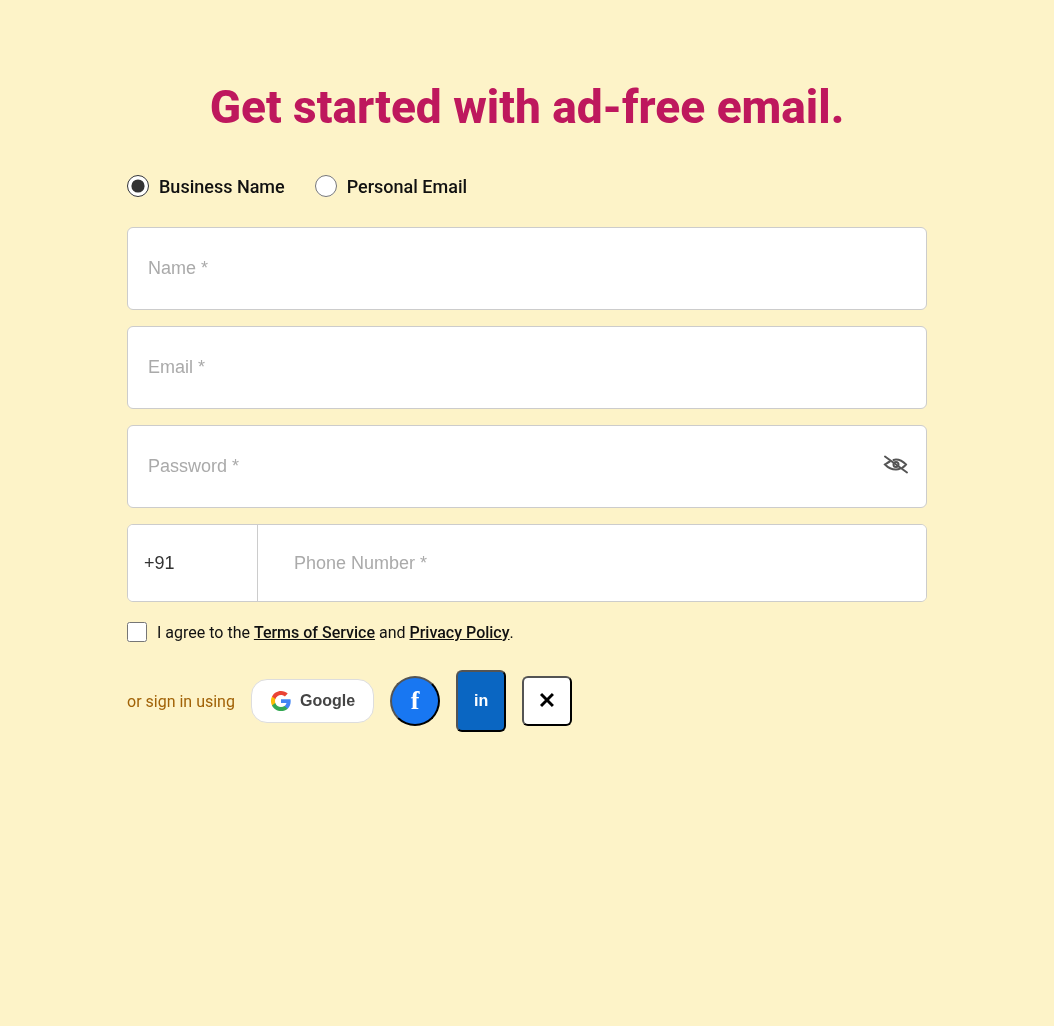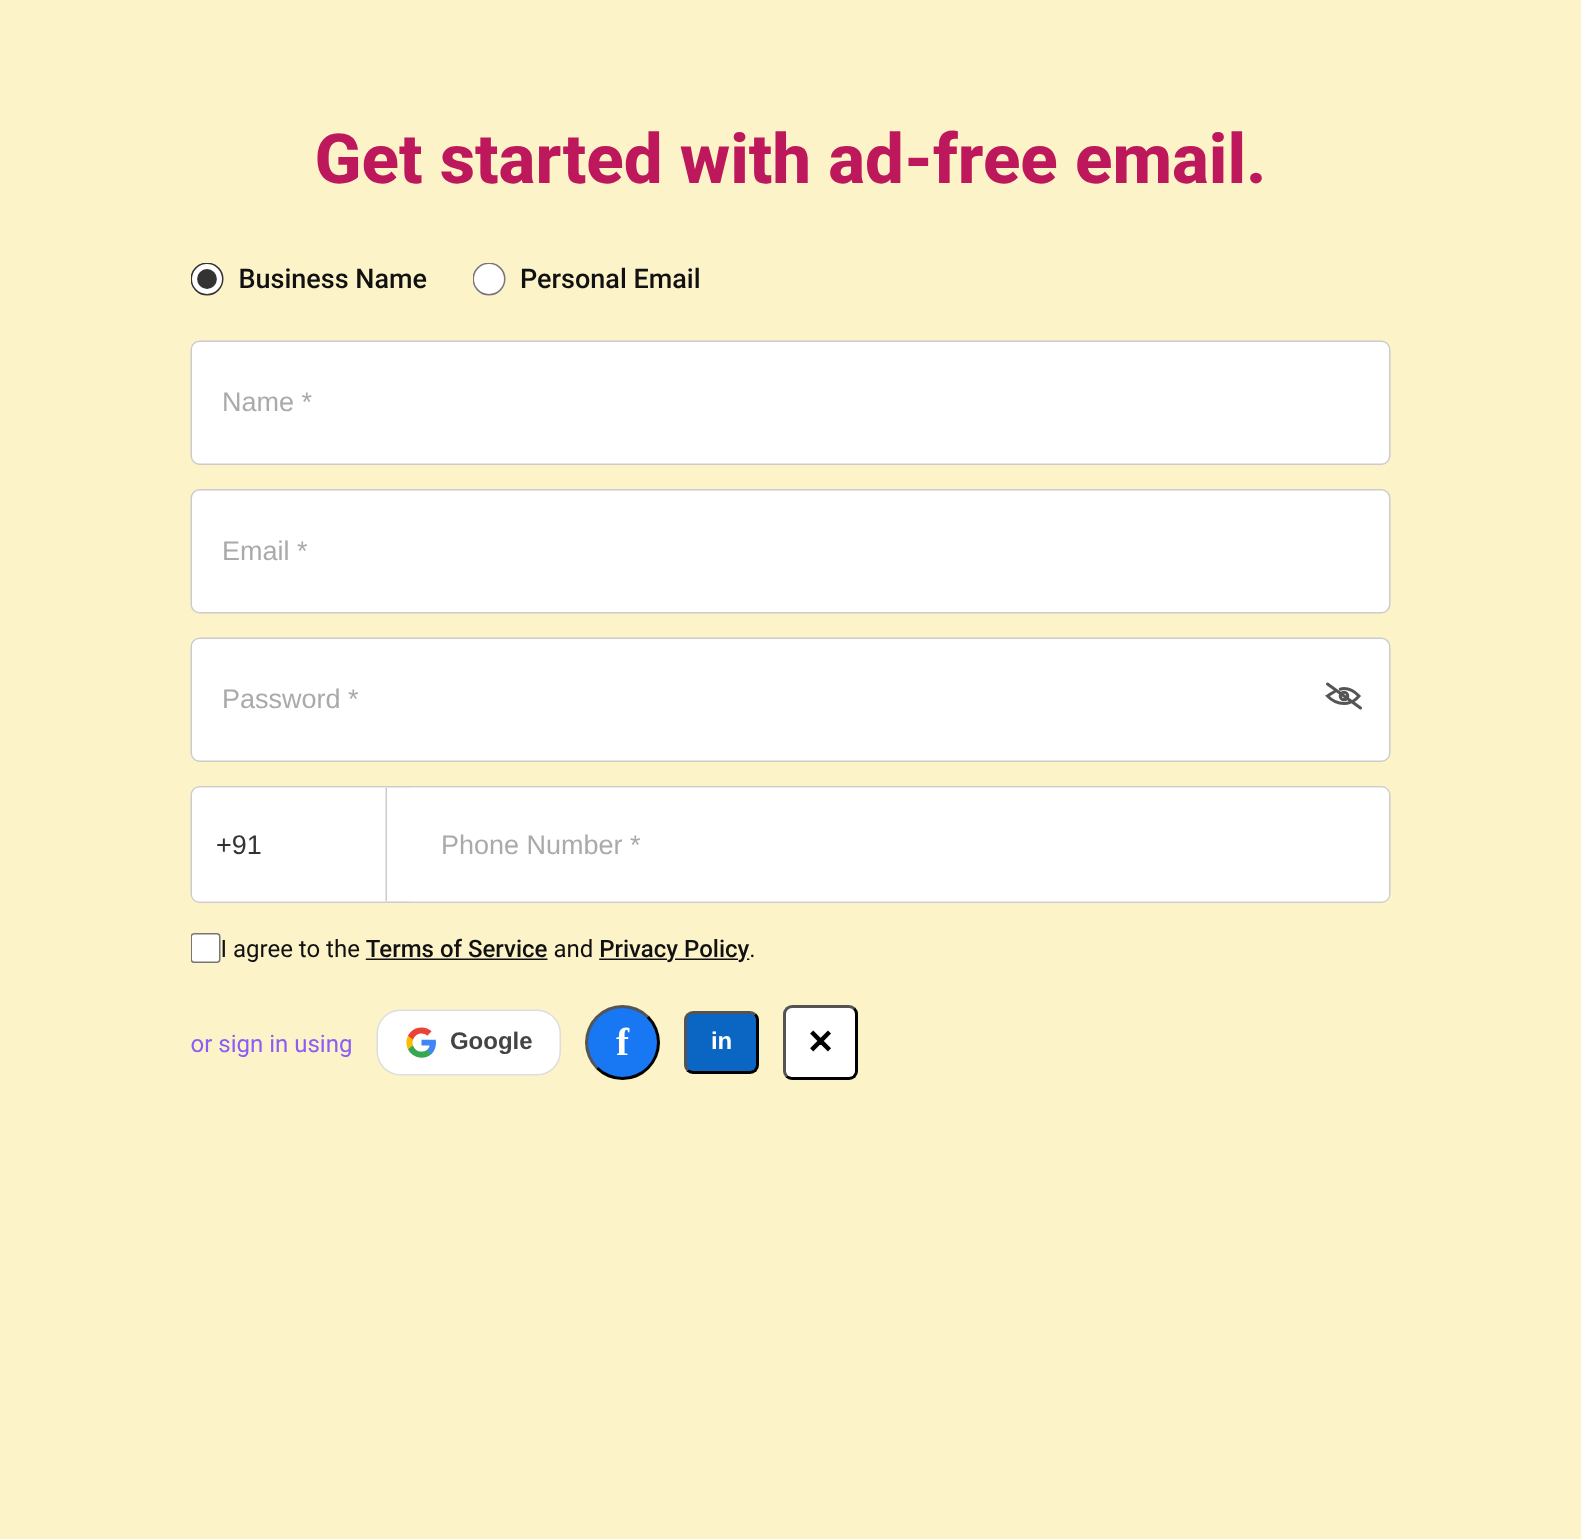--- a/index.html
+++ b/index.html
@@ -130,20 +130,21 @@
       outline: none;
     }
 
     .phone-number::placeholder {
       color: #aaa;
     }
 
     .terms-row {
       display: flex;
       align-items: center;
+      gap: 10px;
       margin: 20px 0 24px 0;
     }
 
     .terms-checkbox {
       width: 20px;
       height: 20px;
       border: 2px solid #333;
       cursor: pointer;
       flex-shrink: 0;
       accent-color: #333;
@@ -176,21 +177,21 @@
 
     .social-signin {
       display: flex;
       align-items: center;
       gap: 16px;
       margin-top: 28px;
     }
 
     .social-text {
       font-size: 16px;
-      color: #8b5cf6;
+      color: #a16207;
       white-space: nowrap;
     }
 
     .google-btn {
       background: #fff;
       border: 1.5px solid #ddd;
       border-radius: 16px;
       padding: 10px 18px;
       display: flex;
       align-items: center;
@@ -217,21 +218,21 @@
       justify-content: center;
       cursor: pointer;
       font-size: 26px;
       color: #fff;
       font-weight: 900;
       font-family: serif;
     }
 
     .linkedin-btn {
       width: 50px;
-      height: 42px;
+      height: 62px;
       background: #0a66c2;
       border-radius: 6px;
       display: flex;
       align-items: center;
       justify-content: center;
       cursor: pointer;
       color: #fff;
       font-size: 22px;
       font-weight: 900;
       font-family: serif;

